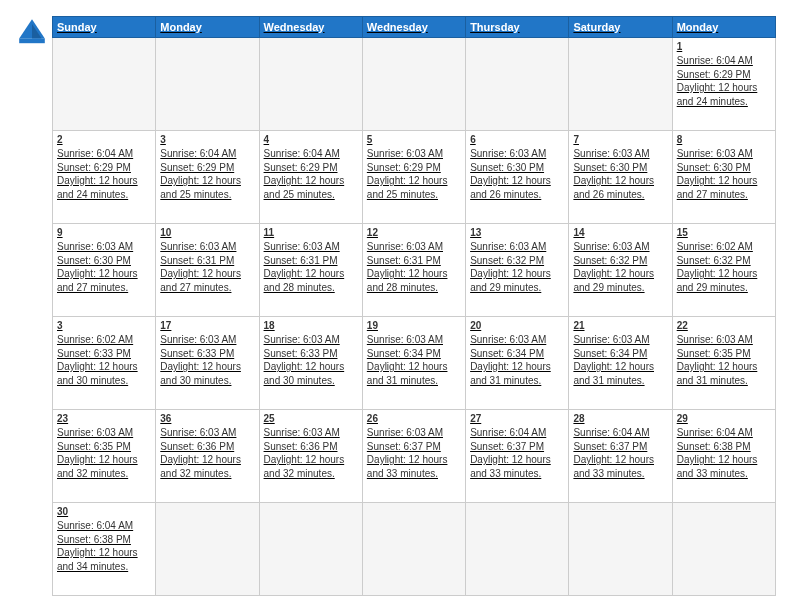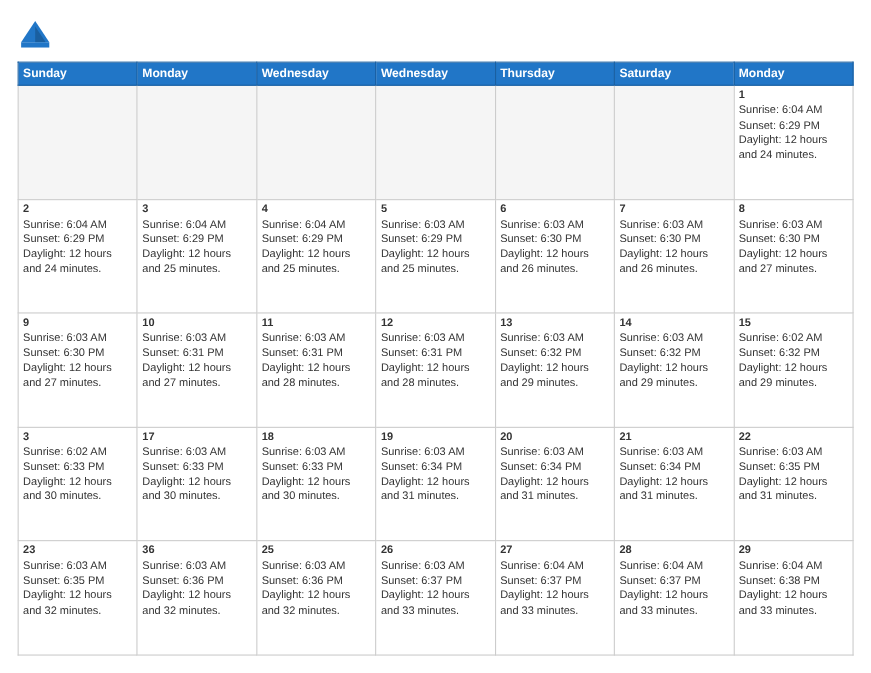--- a/index.html
+++ b/index.html
@@ -8,21 +8,21 @@
       height: 612px;
       font-family: Arial, sans-serif;
       background: #fff;
       overflow: hidden;
     }
     .page {
       width: 792px;
       height: 612px;
       padding: 16px;
       display: flex;
-      flex-direction: column;
+      text-decoration: underline;
     }
     .header {
       display: flex;
       justify-content: space-between;
       align-items: flex-start;
       margin-bottom: 8px;
     }
     .logo {
       display: flex;
       align-items: center;
@@ -343,15 +343,30 @@
 and 33 minutes.</div>
           </td>
           <td>
             <span class="day-number">29</span>
             <div class="day-info" style="white-space: pre-line;">Sunrise: 6:04 AM
 Sunset: 6:38 PM
 Daylight: 12 hours
 and 33 minutes.</div>
           </td>
         </tr>
+        <tr>
+          <td>
+            <span class="day-number">30</span>
+            <div class="day-info" style="white-space: pre-line;">Sunrise: 6:04 AM
+Sunset: 6:38 PM
+Daylight: 12 hours
+and 34 minutes.</div>
+          </td>
+          <td class="empty"></td>
+          <td class="empty"></td>
+          <td class="empty"></td>
+          <td class="empty"></td>
+          <td class="empty"></td>
+          <td class="empty"></td>
+        </tr>
       </tbody>
   </table>
 </div>
 
 </body></html>

